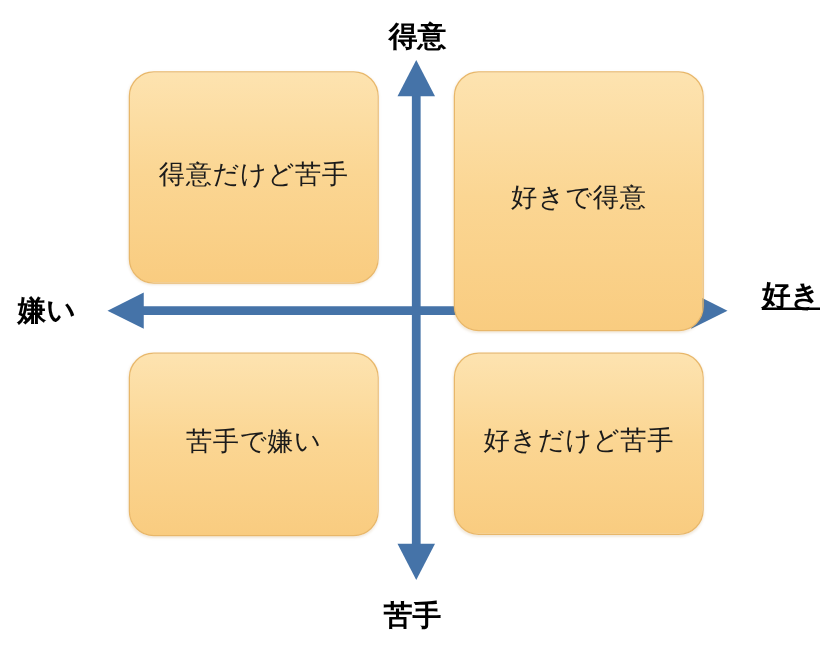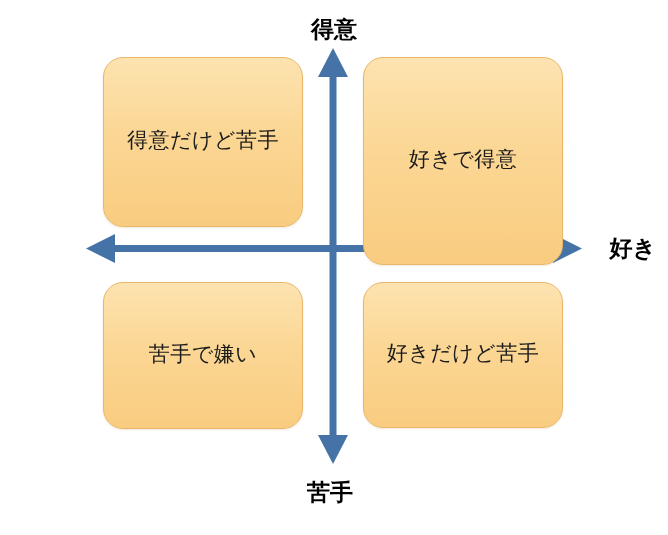--- a/index.html
+++ b/index.html
@@ -60,21 +60,21 @@
     position: absolute;
     font-size: 23px;
     font-weight: bold;
     color: #000000;
     white-space: nowrap;
     font-family: "DejaVu Sans", "Liberation Sans", sans-serif;
   }
   #label-top    { left: 0;     top: 14px;  width: 668px; text-align: center; }
   #label-bottom { left: 0;     top: 477px; width: 588px; text-align: center; padding-left: 36px; }
   #label-left   { left: 14px;  top: 233px; }
-  #label-right  { right: 12px; top: 233px; }
+  #label-right  { right: 12px; top: 221px; text-decoration: underline; }
 </style>
 </head>
 <body>
 
 <div id="canvas">
 
   <svg class="axis-svg" viewBox="0 0 668 535" xmlns="http://www.w3.org/2000/svg">
 
     <rect x="329.5" y="72" width="7" height="368" fill="#4573A8"></rect>
 
@@ -100,15 +100,16 @@
   <div class="quad" id="quad-bl">
     <span class="quad-label">苦手で嫌い</span>
   </div>
 
   <div class="quad" id="quad-br">
     <span class="quad-label">好きだけど苦手</span>
   </div>
 
   <div class="axis-label" id="label-top">得意</div>
   <div class="axis-label" id="label-bottom">苦手</div>
+  <div class="axis-label" id="label-left">嫌い</div>
   <div class="axis-label" id="label-right">好き</div>
 
 </div>
 
 </body></html>

